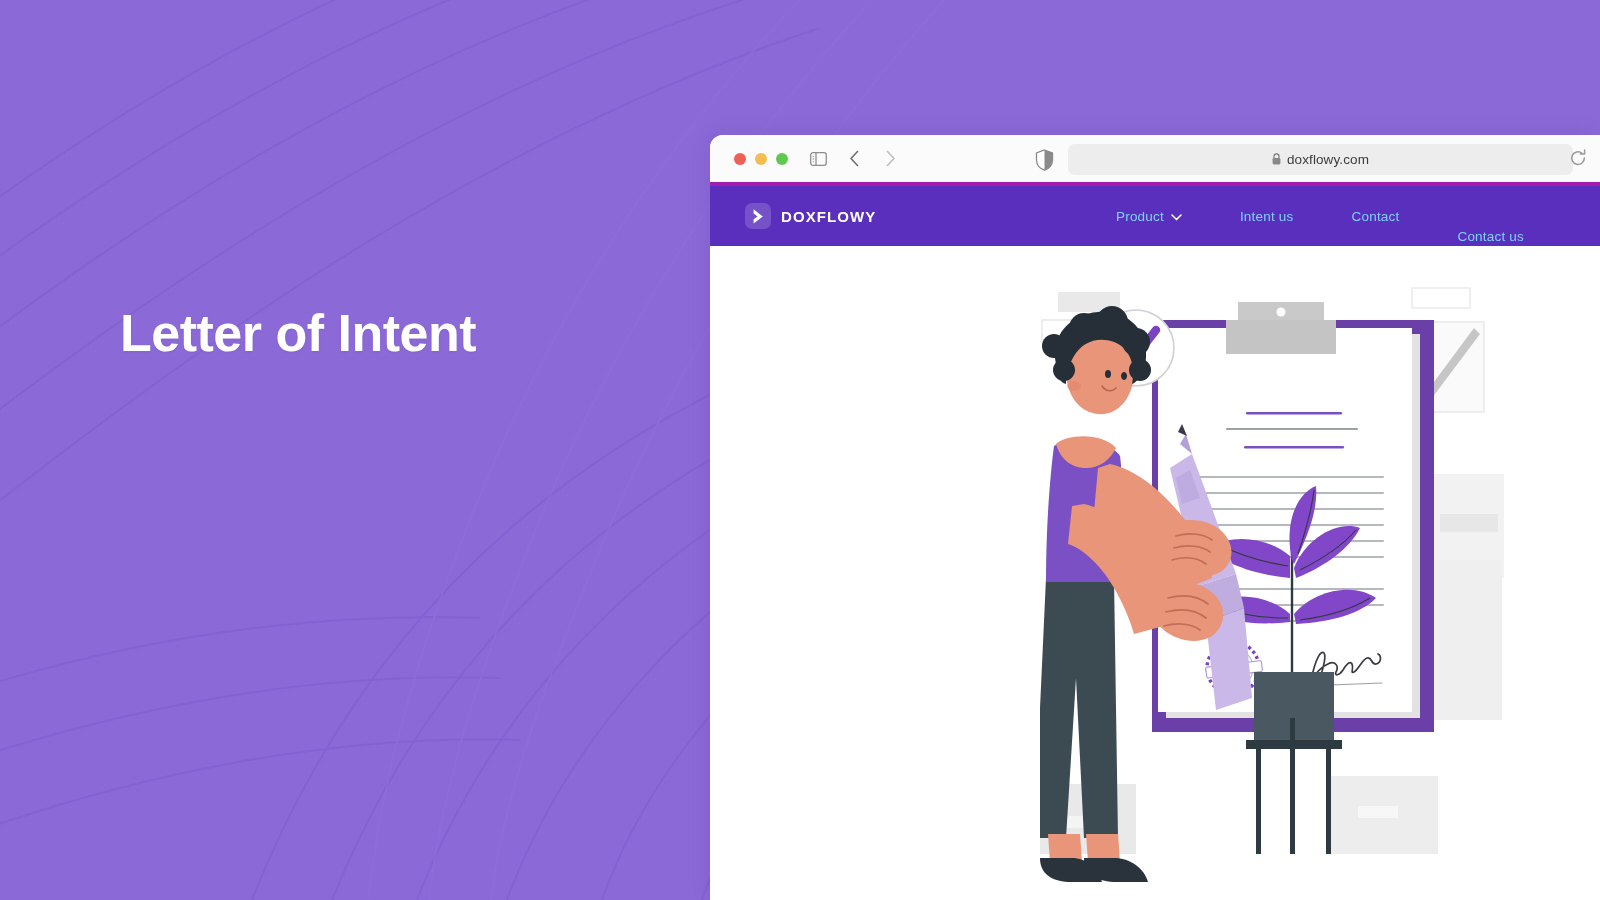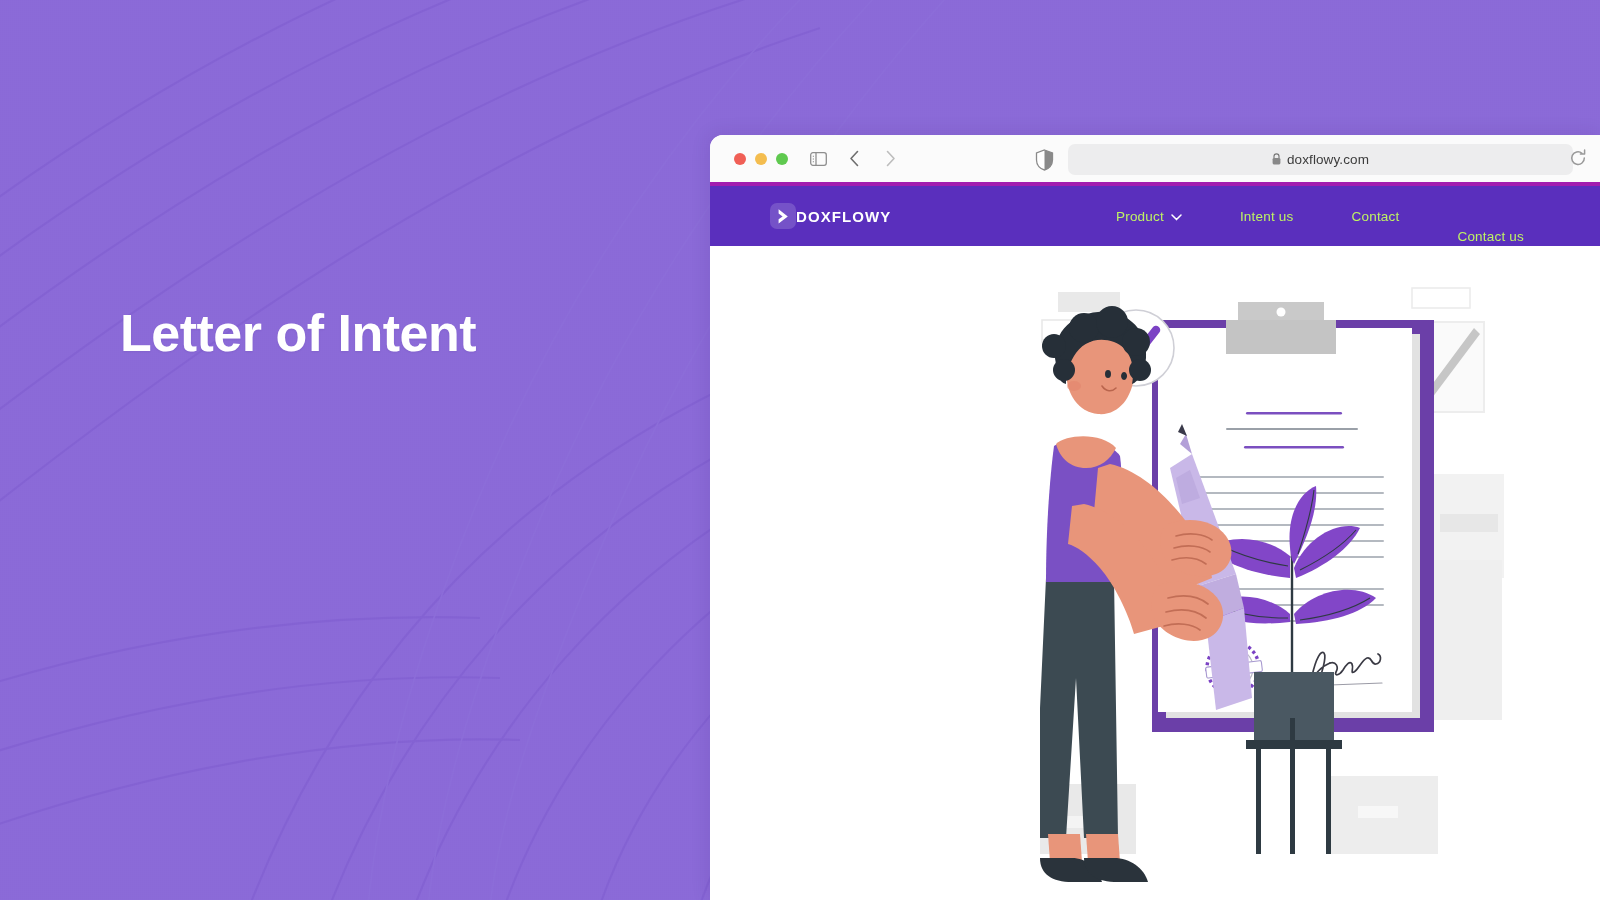--- a/index.html
+++ b/index.html
@@ -98,42 +98,42 @@
   }
 
   
   #navbar{
     height:60px;
     background:#5a2fbd;
     display:flex; align-items:center;
     position:relative;
   }
   #logo{
-    display:flex; align-items:center; 
-    margin-left:60px;
+    display:flex; align-items:center; gap:10px;
+    margin-left:35px;
   }
   #logo-mark{
     width:26px; height:26px;
     border-radius:7px;
     background:rgba(255,255,255,.17);
     display:flex; align-items:center; justify-content:center;
   }
   #logo-text{
     color:#ffffff;
     font-size:15px;
     font-weight:bold;
     letter-spacing:1.1px;
   }
   #navlinks{
     position:absolute; right:0; top:0; height:60px;
     display:flex; align-items:center;
     gap:0;
   }
   .navlink{
-    color:#bef264;
+    color:#7dd3fc;
     font-size:13.5px;
     letter-spacing:.2px;
     display:flex; align-items:center; gap:7px;
     padding:0 0 0 0;
     margin-right:58px;
     white-space:nowrap;
   }
   .navlink:last-child{ margin-right:76px;margin-top:40px; }
 
   

